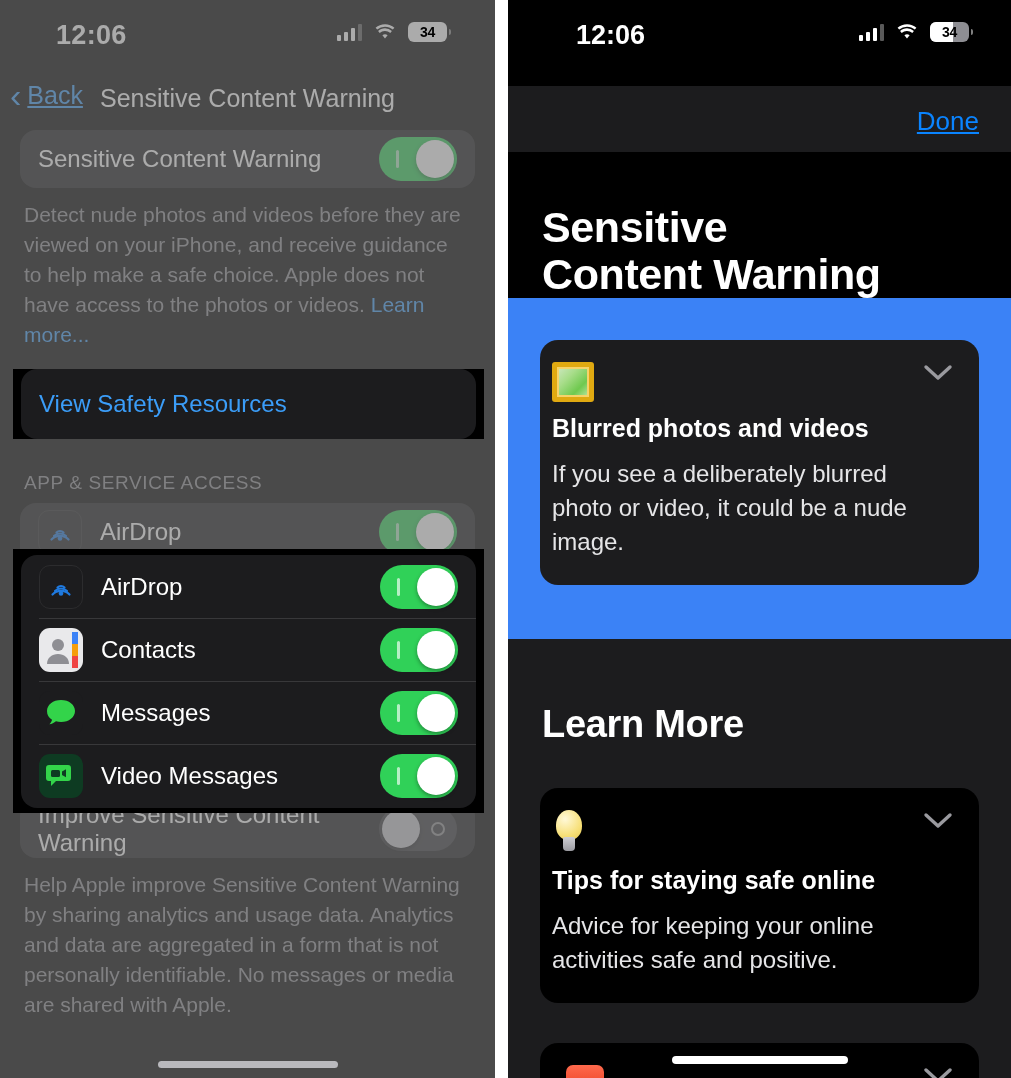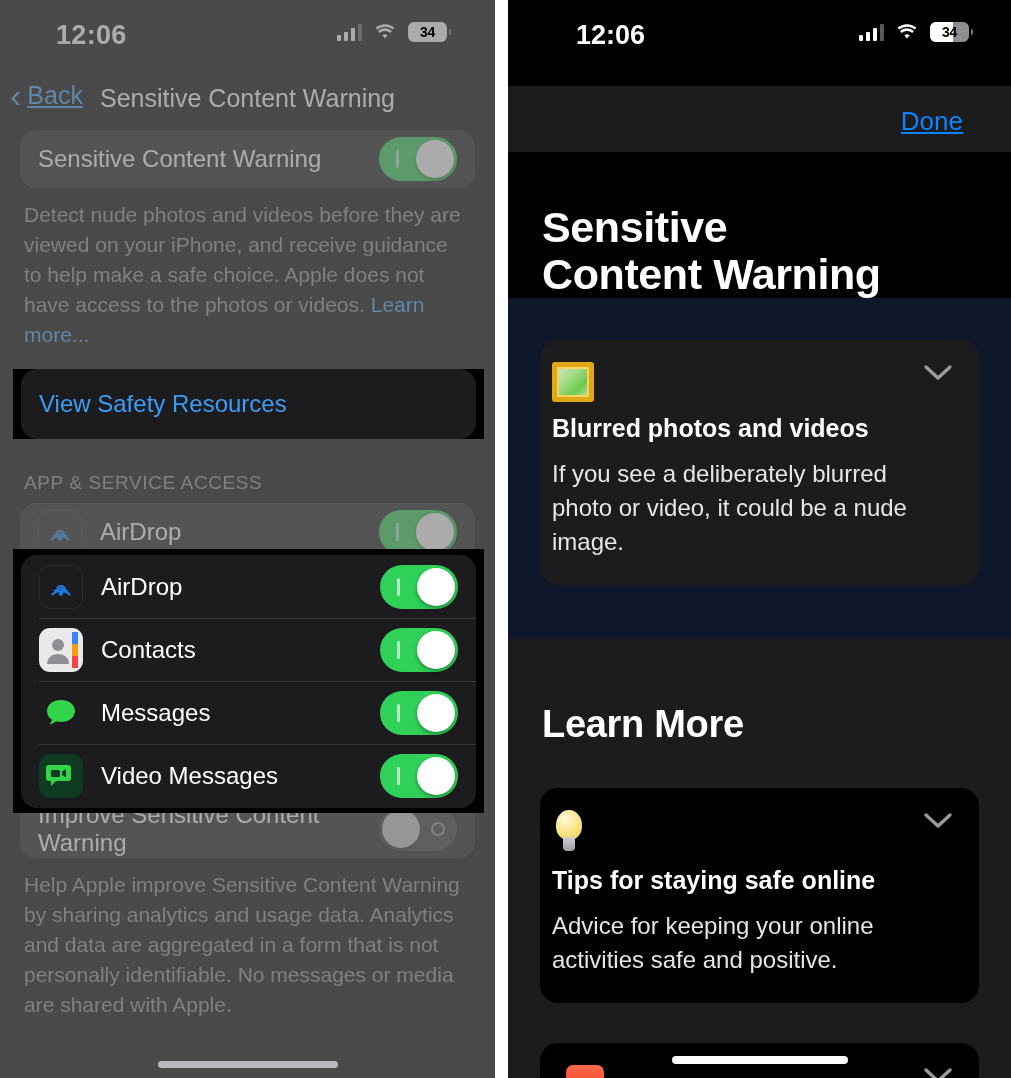--- a/index.html
+++ b/index.html
@@ -95,37 +95,37 @@
   .r-sb-time { position:absolute; left:68px; top:20px; font-size:27px; font-weight:600; color:#fff; }
   .r-sb-right { position:absolute; right:42px; top:22px; display:flex; align-items:center; gap:11px; }
 
   .sheet { position:absolute; left:0; top:58px; right:0; bottom:0;
     background:#000; border-radius:22px 22px 0 0; overflow:hidden; }
   .sheet-shoulder { position:absolute; left:-22px; right:-22px; top:28px; height:66px;
     background:#1c1c1e; border-radius:22px 22px 0 0; }
   .sheet-inner { position:absolute; left:0; right:0; top:0; bottom:0; }
 
   .sheet-topbar { position:relative; height:106px; }
-  .done-btn { position:absolute; right:48px; top:48px; font-size:26px; color:#0a84ff;
+  .done-btn { position:absolute; right:32px; top:48px; font-size:26px; color:#0a84ff;
     text-decoration:underline; font-weight:500; }
 
   .hero { position:relative; background:#000; padding:40px 34px 0 34px; }
   .hero h1 { font-size:43px; line-height:47px; font-weight:700; color:#fff; letter-spacing:-.4px; }
 
   .card { margin:42px 32px 0 32px; background:#1c1c1e; border-radius:18px;
     padding:22px 26px 26px 12px; position:relative; }
   .card.onblack { background:#1c1c1e; }
   .card.ondark { background:#000; }
   .card .emoji { font-size:40px; line-height:46px; display:block; }
   .card .ctitle { margin-top:12px; font-size:25px; font-weight:700; color:#fff; }
   .card .cbody { margin-top:14px; font-size:24px; line-height:34px; color:#e5e5e7; }
   .chev-down { position:absolute; right:26px; top:24px; width:30px; height:18px; }
   .chev-down svg { display:block; }
 
-  .sec-black { background:#0f172a; padding-bottom:54px; }
+  .sec-black { background:#3b82f6; padding-bottom:54px; }
   .sec-dark { background:#1c1c1e; padding:64px 0 0 0; }
   .sec-dark h2 { font-size:38px; font-weight:700; color:#fff; margin:0 0 0 34px;
     letter-spacing:-.3px; }
 
   .partial-card { margin:40px 32px 0 32px; background:#000; border-radius:18px;
     height:80px; padding:22px 26px; position:relative; overflow:hidden; }
   .partial-card .emoji { font-size:40px; }
 
   .home-ind { position:absolute; left:50%; transform:translateX(-50%); bottom:14px;
     width:176px; height:8px; background:#fff; border-radius:5px; z-index:20; }

